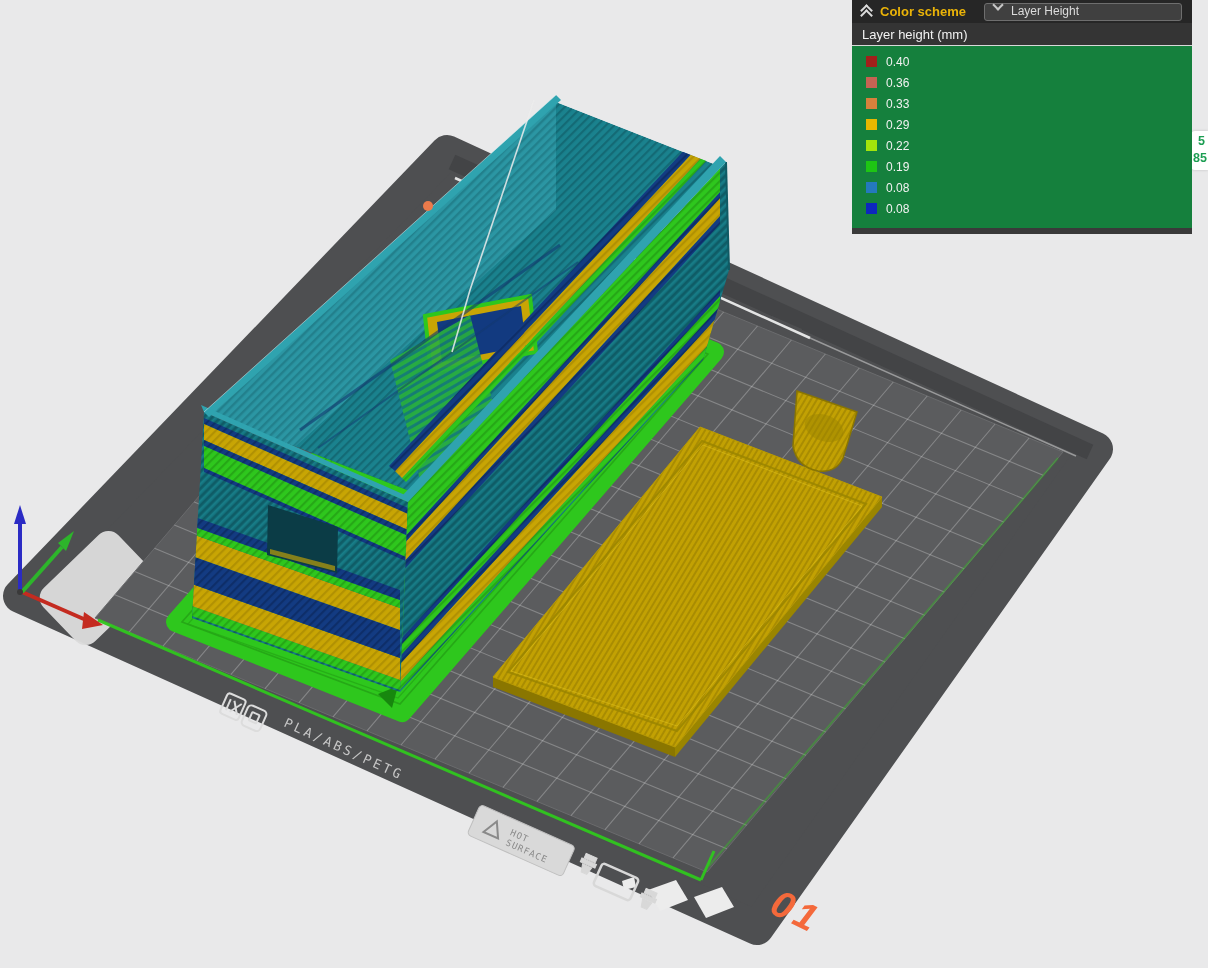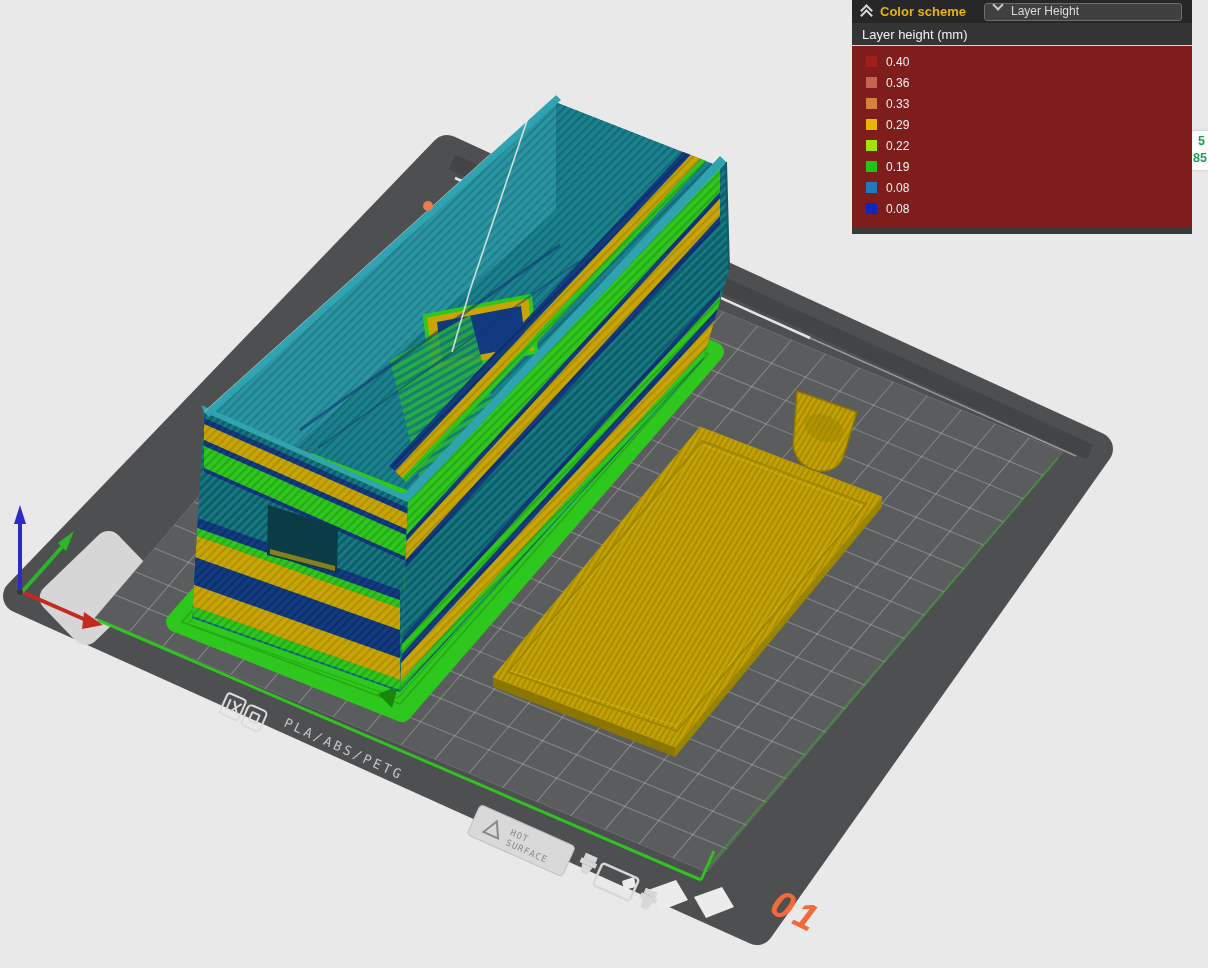--- a/index.html
+++ b/index.html
@@ -14,21 +14,21 @@
   .chev{width:7px;height:7px;border-left:2px solid #DBDBDB;border-top:2px solid #DBDBDB;
         transform:rotate(45deg);margin-bottom:-4px;}
   .panel-title{font-size:13px;font-weight:bold;color:#eab308;}
   .dropdown{margin-left:auto;width:178px;height:16px;background:#404040;border:1px solid #6E6E6E;
             border-radius:3px;display:flex;gap:9px;padding:0 9px;cursor:pointer;}
   .cdown{width:6px;height:6px;border-left:2px solid #C8C8C8;border-bottom:2px solid #C8C8C8;
          transform:rotate(-45deg);margin-top:-3px;flex:0 0 auto;}
   .dropdown-value{font-size:12px;color:#DCDCDC;white-space:nowrap;}
   .panel-sub{height:22px;background:#343434;border-bottom:1px solid #D8D8D8;display:flex;
              align-items:center;padding:0 10px;font-size:13px;font-weight:normal;color:#F2F2F2;}
-  .panel-body{background:#7f1d1d;padding:5px 0 9px 0;}
+  .panel-body{background:#15803d;padding:5px 0 9px 0;}
   .legend-row{height:21px;display:flex;align-items:center;padding:0 14px;gap:9px;}
   .sw{width:11px;height:11px;flex:0 0 auto;}
   .legend-label{font-size:12px;color:#F2F2F2;}
   .panel-foot{height:6px;background:#3A3A3A;}
 
   
   .slider-tip{position:absolute;left:1191px;top:131px;width:17px;height:39px;background:#FFFFFF;
               border-radius:4px 0 0 4px;overflow:hidden;z-index:4;box-shadow:0 0 3px rgba(0,0,0,.18);}
   .slider-tip .l1,.slider-tip .l2{font-size:12.5px;font-weight:bold;color:#1D9E53;line-height:17px;}
   .slider-tip .l1{padding:2px 0 0 7px;}

